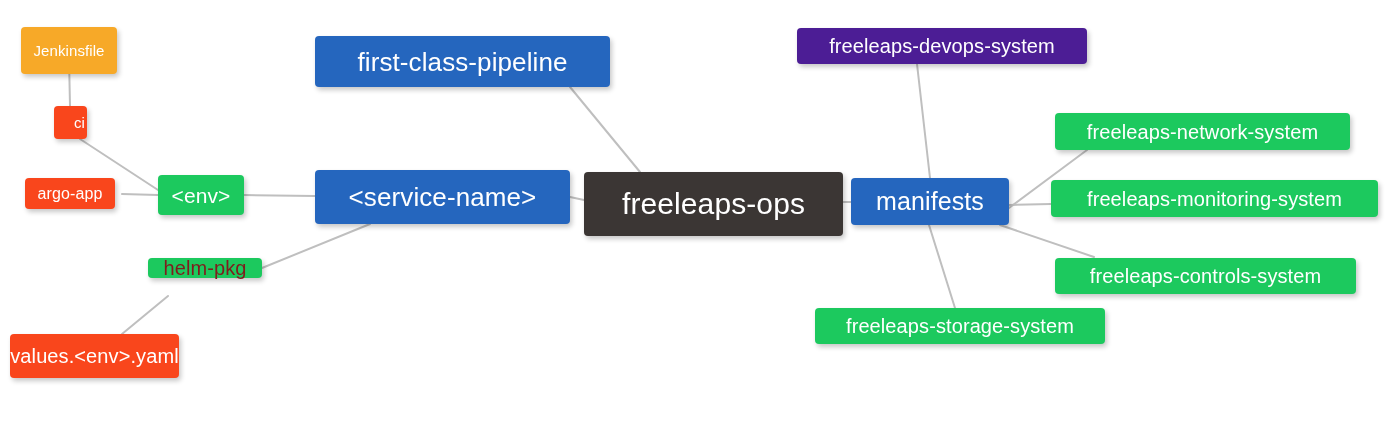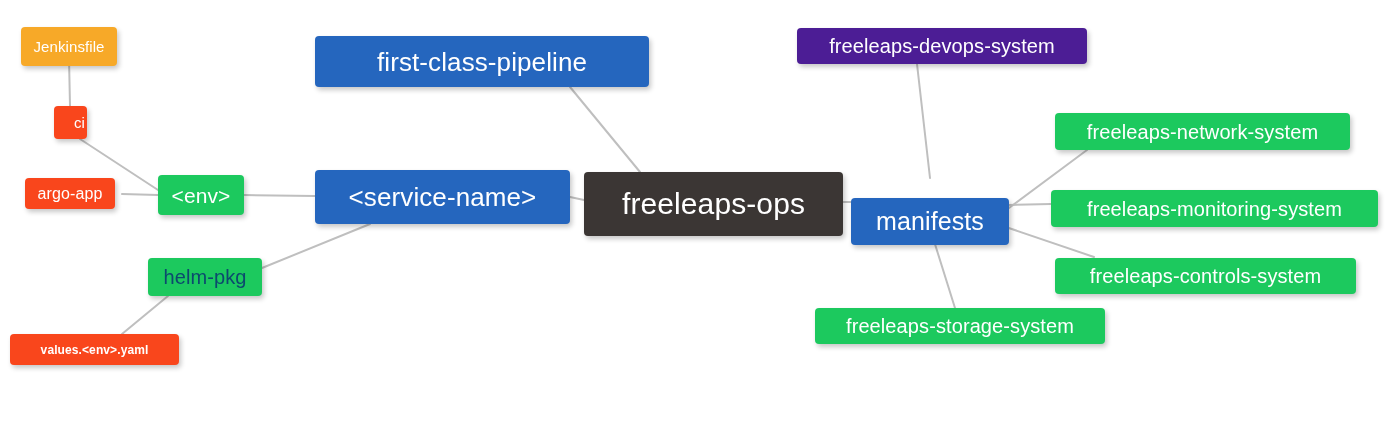--- a/index.html
+++ b/index.html
@@ -72,51 +72,51 @@
       <line x1="1000" y1="225" x2="1094" y2="257" class="edge" stroke="#bfbfbf"></line>
       <line x1="929" y1="225" x2="955" y2="308" class="edge" stroke="#bfbfbf"></line>
     </svg>
   <div id="nodes-layer">
       <div class="node" style="left: 584px; top: 172px; width: 259px; height: 64px; background: rgb(59, 54, 52); font-size: 30px; color: rgb(255, 255, 255);">
         <span class="node-label">freeleaps-ops</span>
       </div>
       <div class="node" style="left: 315px; top: 170px; width: 255px; height: 54px; background: rgb(37, 102, 190); font-size: 26px; color: rgb(255, 255, 255);">
         <span class="node-label">&lt;service-name&gt;</span>
       </div>
-      <div class="node" style="left: 315px; top: 36px; width: 334px; height: 51px; background: rgb(37, 102, 190); font-size: 26px; color: rgb(255, 255, 255);">
+      <div class="node" style="left: 315px; top: 36px; width: 295px; height: 51px; background: rgb(37, 102, 190); font-size: 26px; color: rgb(255, 255, 255);">
         <span class="node-label">first-class-pipeline</span>
       </div>
-      <div class="node" style="left: 851px; top: 178px; width: 158px; height: 47px; background: rgb(37, 102, 190); font-size: 25px; color: rgb(255, 255, 255); margin-top: 20px;">
+      <div class="node" style="left: 851px; top: 178px; width: 158px; height: 47px; background: rgb(37, 102, 190); font-size: 25px; color: rgb(255, 255, 255);">
         <span class="node-label">manifests</span>
       </div>
       <div class="node" style="left: 158px; top: 175px; width: 86px; height: 40px; background: rgb(28, 201, 94); font-size: 21px; color: rgb(255, 255, 255);">
         <span class="node-label">&lt;env&gt;</span>
       </div>
-      <div class="node" style="left: 148px; top: 258px; width: 114px; height: 38px; background: rgb(28, 201, 94); font-size: 20px; color: #0c4a6e;">
+      <div class="node" style="left: 148px; top: 258px; width: 114px; height: 20px; background: rgb(28, 201, 94); font-size: 20px; color: #7f1d1d;">
         <span class="node-label">helm-pkg</span>
       </div>
-      <div class="node" style="left: 21px; top: 27px; width: 96px; height: 39px; background: rgb(247, 169, 40); font-size: 15px; color: rgb(255, 255, 255); text-align: right;">
+      <div class="node" style="left: 21px; top: 27px; width: 96px; height: 47px; background: rgb(247, 169, 40); font-size: 15px; color: rgb(255, 255, 255); text-align: right;">
         <span class="node-label">Jenkinsfile</span>
       </div>
       <div class="node" style="left: 54px; top: 106px; width: 33px; height: 33px; background: rgb(249, 70, 28); font-size: 15px; color: rgb(255, 255, 255); justify-content: flex-end;">
         <span class="node-label">ci</span>
       </div>
       <div class="node" style="left: 25px; top: 178px; width: 90px; height: 31px; background: rgb(249, 70, 28); font-size: 16px; color: rgb(255, 255, 255);">
         <span class="node-label">argo-app</span>
       </div>
-      <div class="node" style="left: 10px; top: 334px; width: 169px; height: 31px; background: rgb(249, 70, 28); font-size: 12px; color: rgb(255, 255, 255); font-weight: bold;">
+      <div class="node" style="left: 10px; top: 334px; width: 169px; height: 44px; background: rgb(249, 70, 28); font-size: 20px; color: rgb(255, 255, 255);">
         <span class="node-label">values.&lt;env&gt;.yaml</span>
       </div>
       <div class="node" style="left: 797px; top: 28px; width: 290px; height: 36px; background: #4c1d95; font-size: 20px; color: rgb(255, 255, 255);">
         <span class="node-label">freeleaps-devops-system</span>
       </div>
       <div class="node" style="left: 1055px; top: 113px; width: 295px; height: 37px; background: rgb(28, 201, 94); font-size: 20px; color: rgb(255, 255, 255);">
         <span class="node-label">freeleaps-network-system</span>
       </div>
-      <div class="node" style="left: 1051px; top: 190px; width: 327px; height: 37px; background: rgb(28, 201, 94); font-size: 20px; color: rgb(255, 255, 255);">
+      <div class="node" style="left: 1051px; top: 180px; width: 327px; height: 37px; background: rgb(28, 201, 94); font-size: 20px; color: rgb(255, 255, 255);">
         <span class="node-label">freeleaps-monitoring-system</span>
       </div>
       <div class="node" style="left: 1055px; top: 258px; width: 301px; height: 36px; background: rgb(28, 201, 94); font-size: 20px; color: rgb(255, 255, 255);">
         <span class="node-label">freeleaps-controls-system</span>
       </div>
       <div class="node" style="left: 815px; top: 308px; width: 290px; height: 36px; background: rgb(28, 201, 94); font-size: 20px; color: rgb(255, 255, 255);">
         <span class="node-label">freeleaps-storage-system</span>
       </div>
     </div>
 </div>

